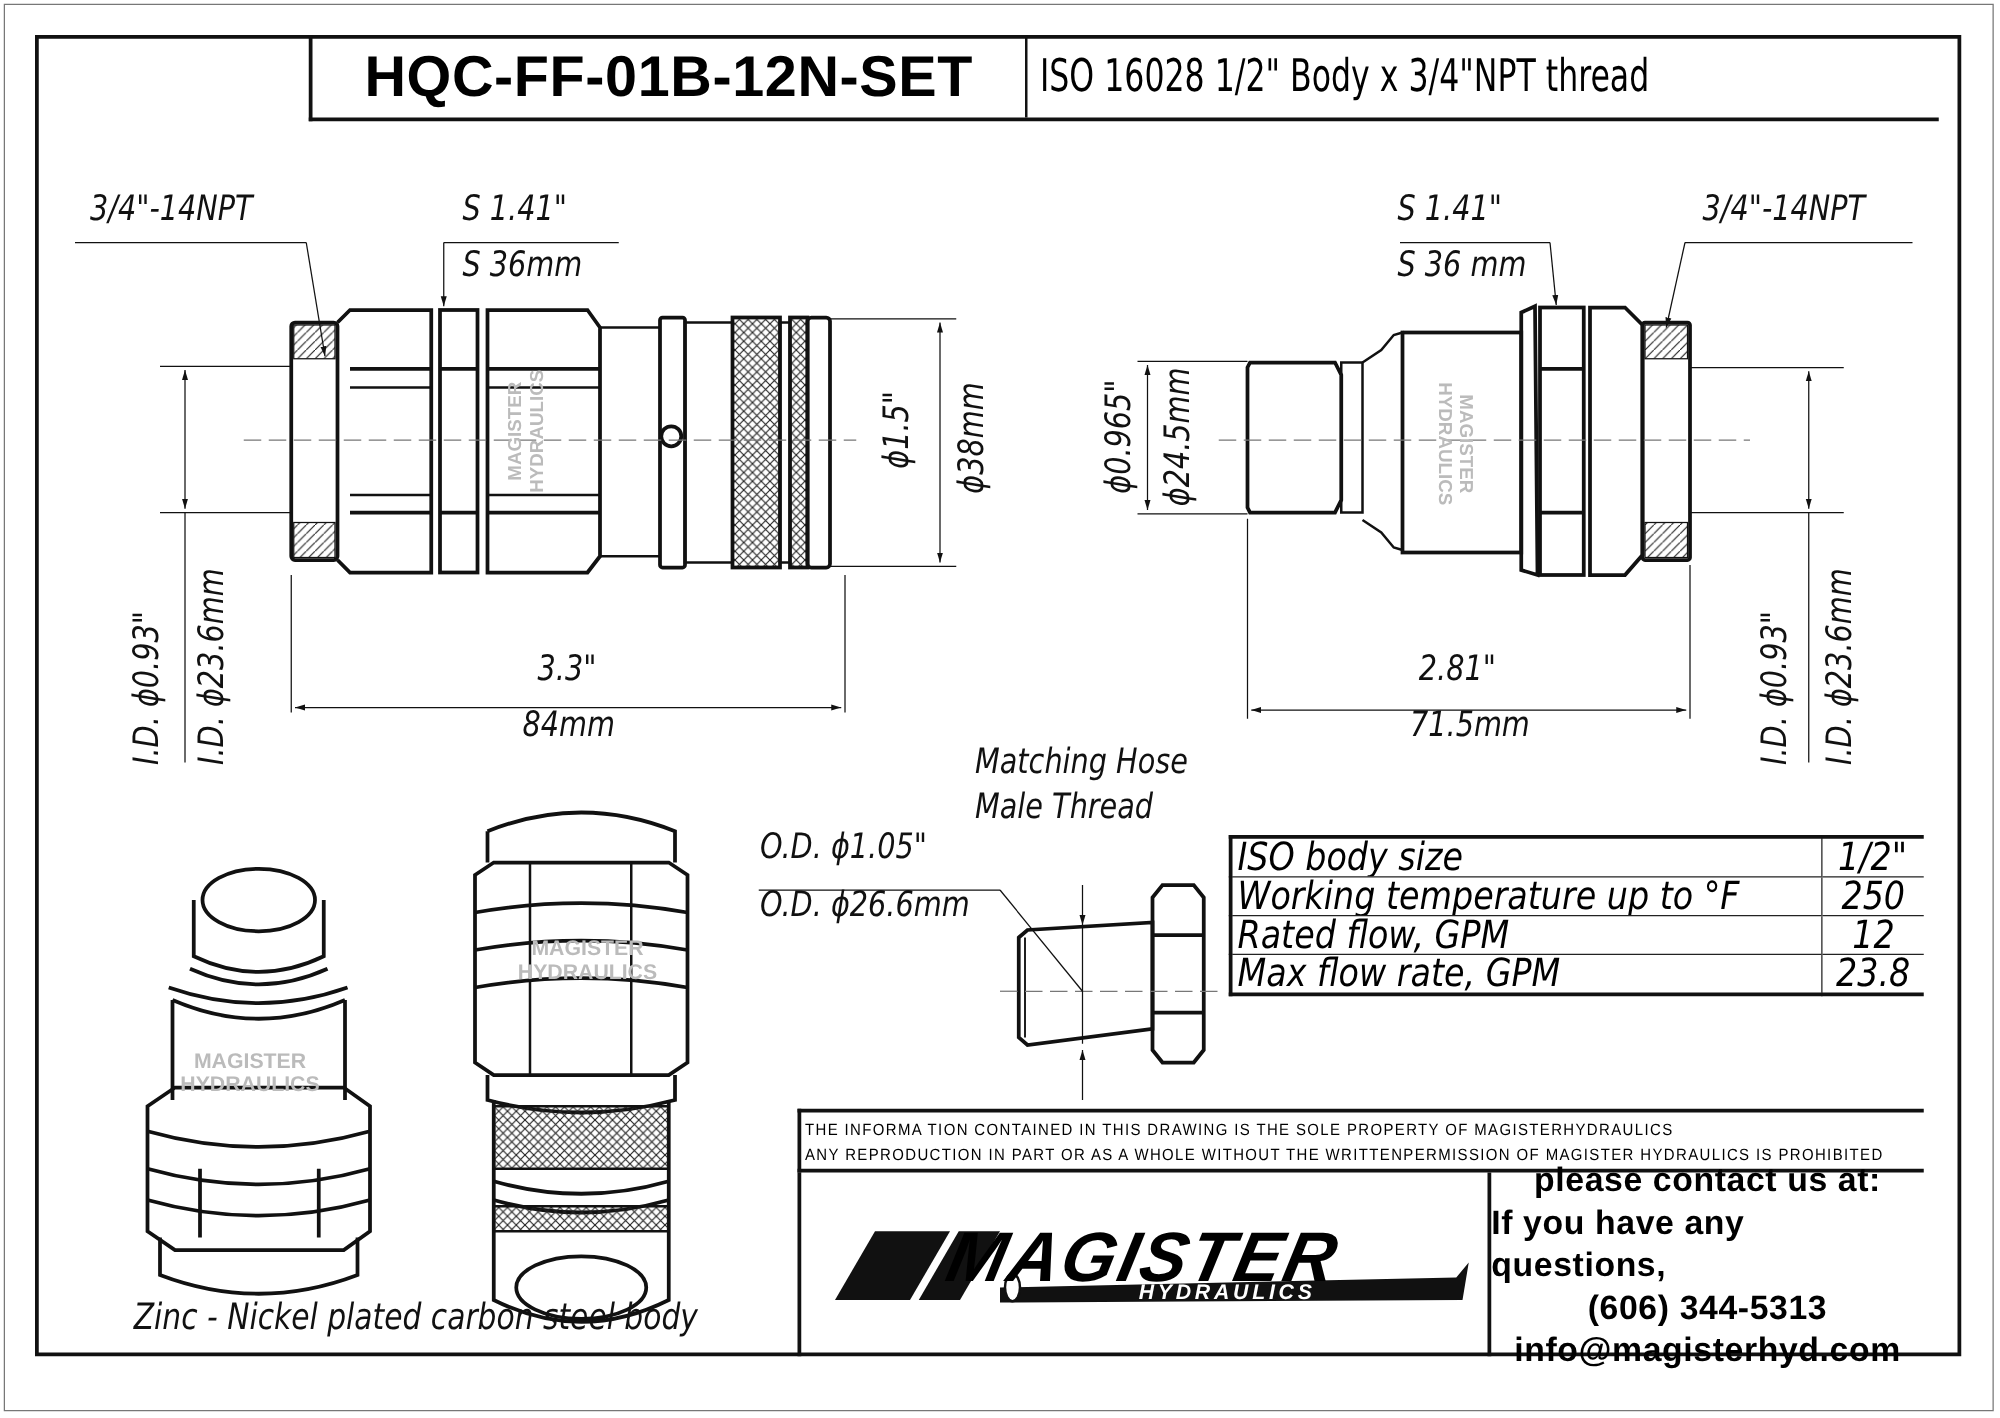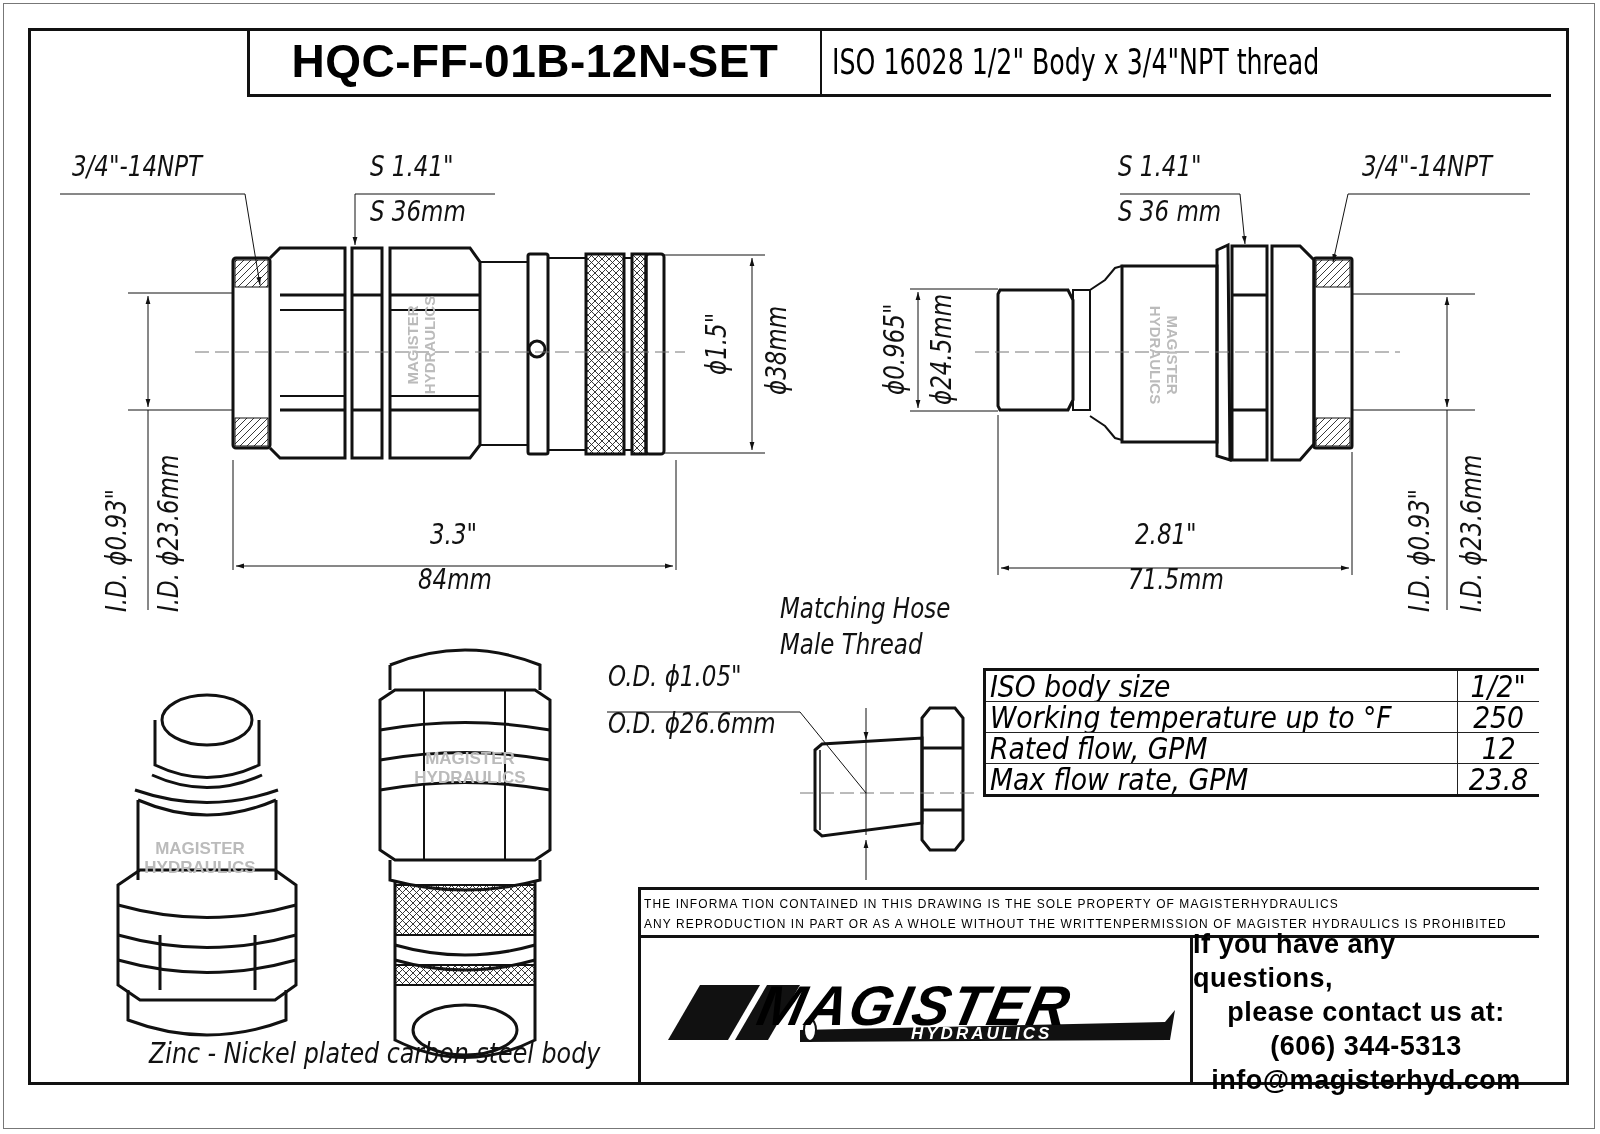--- a/index.html
+++ b/index.html
@@ -219,21 +219,21 @@
 <div class="cad" style="left:608px;top:707px;font-size:28px;"><span class="sx">O.D. ϕ26.6mm</span></div>
 
 <div class="watermark" style="left:140px;top:840px;font-size:17px;width:120px;">
   <div>MAGISTER</div>
   <div>HYDRAULICS</div>
 </div>
 <div class="watermark" style="left:410px;top:750px;font-size:17px;width:120px;">
   <div>MAGISTER</div>
   <div>HYDRAULICS</div>
 </div>
-<div class="cad" style="left:107px;top:1036px;font-size:29px;margin-left:42px;"><span class="sx">Zinc - Nickel plated carbon steel body</span></div>
+<div class="cad" style="left:107px;top:1036px;font-size:29px;"><span class="sx">Zinc - Nickel plated carbon steel body</span></div>
 
 <table class="spec-table">
   <tbody>
       <tr>
         <td class="k"><span class="sx2">ISO body size</span></td>
         <td class="v"><span class="sxc">1/2"</span></td>
       </tr>
   <tr>
         <td class="k"><span class="sx2">Working temperature up to °F</span></td>
         <td class="v"><span class="sxc">250</span></td>
@@ -253,17 +253,17 @@
   <div>THE INFORMA TION CONTAINED IN THIS DRAWING IS THE SOLE PROPERTY OF MAGISTERHYDRAULICS</div>
   <div>ANY REPRODUCTION IN PART OR AS A WHOLE WITHOUT THE WRITTENPERMISSION OF MAGISTER HYDRAULICS IS PROHIBITED</div>
 </div>
 
 <div class="logo-box">
   <div style="position:absolute;left:118px;top:35px;font-family:'Liberation Sans',sans-serif;font-weight:bold;font-style:italic;font-size:56px;letter-spacing:2px;transform:skewX(-12deg);">MAGISTER</div>
   <div style="position:absolute;left:270px;top:86px;color:#fff;font-family:'Liberation Sans',sans-serif;font-weight:bold;font-style:italic;font-size:17px;letter-spacing:3px;">HYDRAULICS</div>
 </div>
 
 <div class="contact-box">
+  <div>please contact us at:</div>
   <div>If you have any questions,</div>
-  <div>please contact us at:</div>
   <div>(606) 344-5313</div>
   <div>info@magisterhyd.com</div>
 </div>
 
 </body></html>

